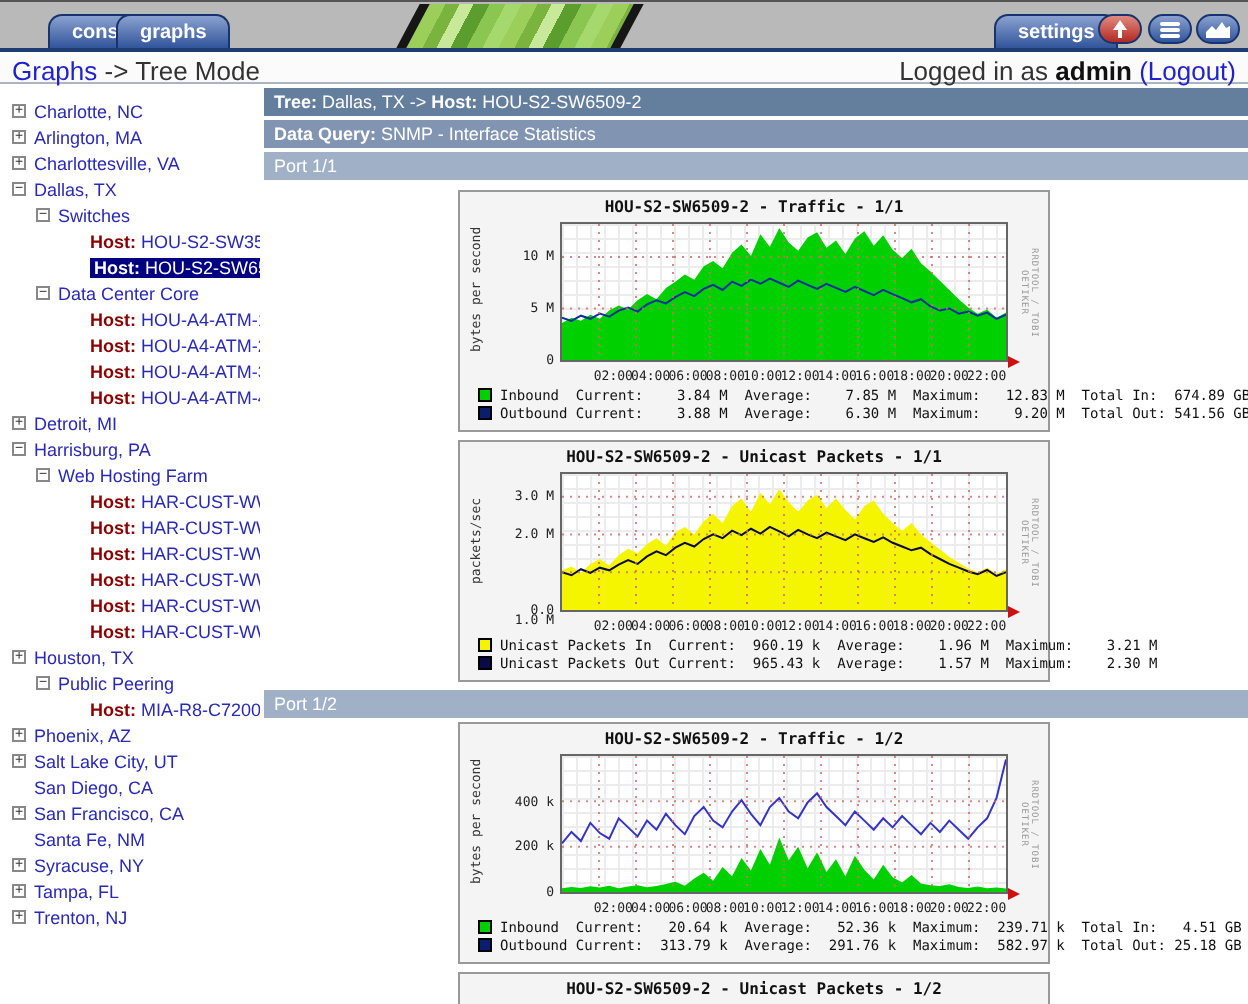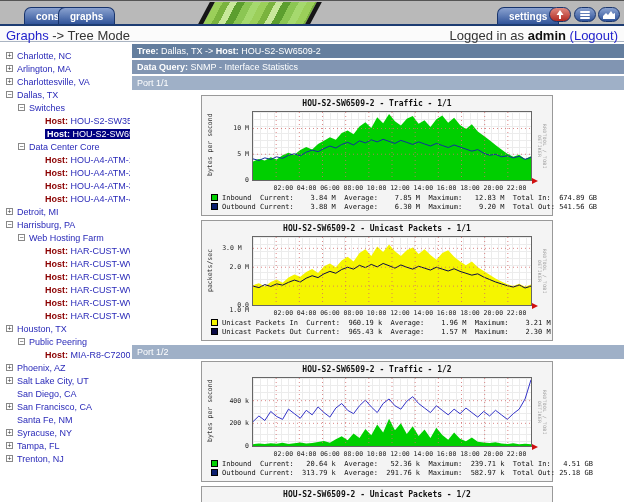--- a/index.html
+++ b/index.html
@@ -49,21 +49,21 @@
 
   .main { flex:1; padding-top:2px; }
   .bar { color:#fff; font-size:9px; padding:2px 5px; margin:0 0 2px 2px; }
   .bar b { font-weight:bold; }
   .bar1 { background:#647e9e; }
   .bar2 { background:#8195b2; }
   .bar3 { background:#9fb0c7; }
 
   
   .graphs { padding-top:3px; }
-  .graph-box { width:352px; margin:0 auto 4px auto; background:#f4f4f4;
+  .graph-box { width:296px; margin:0 auto 4px auto; background:#f4f4f4;
     border:1px solid #999; padding:3px 4px 3px 4px; }
   .g-title { text-align:center; font-family:"DejaVu Sans Mono", monospace;
     font-weight:bold; font-size:8px; color:#111; height:10px; }
   .g-body { position:relative; height:83px; }
   .g-ylabel { position:absolute; left:0; top:0; height:72px; width:9px;
     writing-mode:vertical-rl; transform:rotate(180deg); text-align:center;
     font-family:"DejaVu Sans Mono", monospace; font-size:6.5px; color:#333; }
   .g-plot { position:absolute; left:46px; right:16px; top:2px; height:70px;
     background:#fff; border:1px solid #666;
     background-image:
@@ -349,21 +349,21 @@
                   <line x1="75.00" x2="75.00" y1="0" y2="100" stroke="#d46a6a" stroke-width="1" stroke-dasharray="1,3" vector-effect="non-scaling-stroke" opacity="0.8"></line>
                   <line x1="83.33" x2="83.33" y1="0" y2="100" stroke="#d46a6a" stroke-width="1" stroke-dasharray="1,3" vector-effect="non-scaling-stroke" opacity="0.8"></line>
                   <line x1="91.67" x2="91.67" y1="0" y2="100" stroke="#d46a6a" stroke-width="1" stroke-dasharray="1,3" vector-effect="non-scaling-stroke" opacity="0.8"></line>
                   <line x1="0" x2="100" y1="72.22" y2="72.22" stroke="#d46a6a" stroke-width="1" stroke-dasharray="1,3" vector-effect="non-scaling-stroke" opacity="0.8"></line>
                   <line x1="0" x2="100" y1="44.44" y2="44.44" stroke="#d46a6a" stroke-width="1" stroke-dasharray="1,3" vector-effect="non-scaling-stroke" opacity="0.8"></line>
                   <line x1="0" x2="100" y1="16.67" y2="16.67" stroke="#d46a6a" stroke-width="1" stroke-dasharray="1,3" vector-effect="non-scaling-stroke" opacity="0.8"></line>
                 </svg>
                 <div class="g-ytick" style="left: -38px; top: calc(100% - 4px);">0.0</div>
                 <div class="g-ytick" style="left: -38px; top: calc(72.2222% - 4px); margin-top: 24px;">1.0 M</div>
                 <div class="g-ytick" style="left: -38px; top: calc(44.4444% - 4px);">2.0 M</div>
-                <div class="g-ytick" style="left: -38px; top: calc(16.6667% - 4px); text-align: center;">3.0 M</div>
+                <div class="g-ytick" style="left: -38px; top: calc(16.6667% - 4px);">3.0 M</div>
               </div>
               <div class="g-xticks">
                 <span style="left: 8.33333%;">02:00</span>
                 <span style="left: 16.6667%;">04:00</span>
                 <span style="left: 25%;">06:00</span>
                 <span style="left: 33.3333%;">08:00</span>
                 <span style="left: 41.6667%;">10:00</span>
                 <span style="left: 50%;">12:00</span>
                 <span style="left: 58.3333%;">14:00</span>
                 <span style="left: 66.6667%;">16:00</span>

